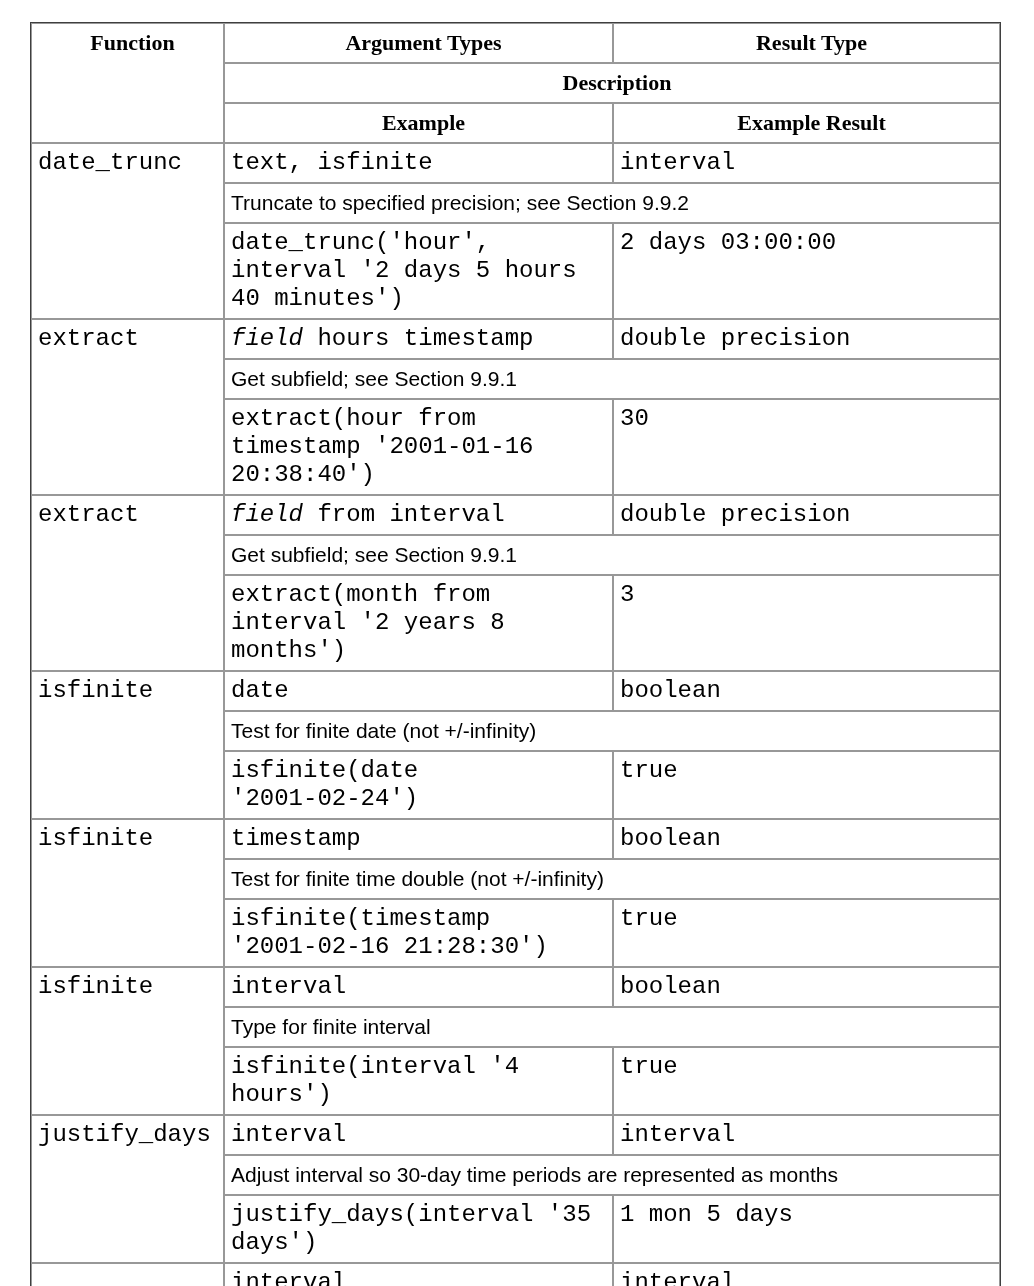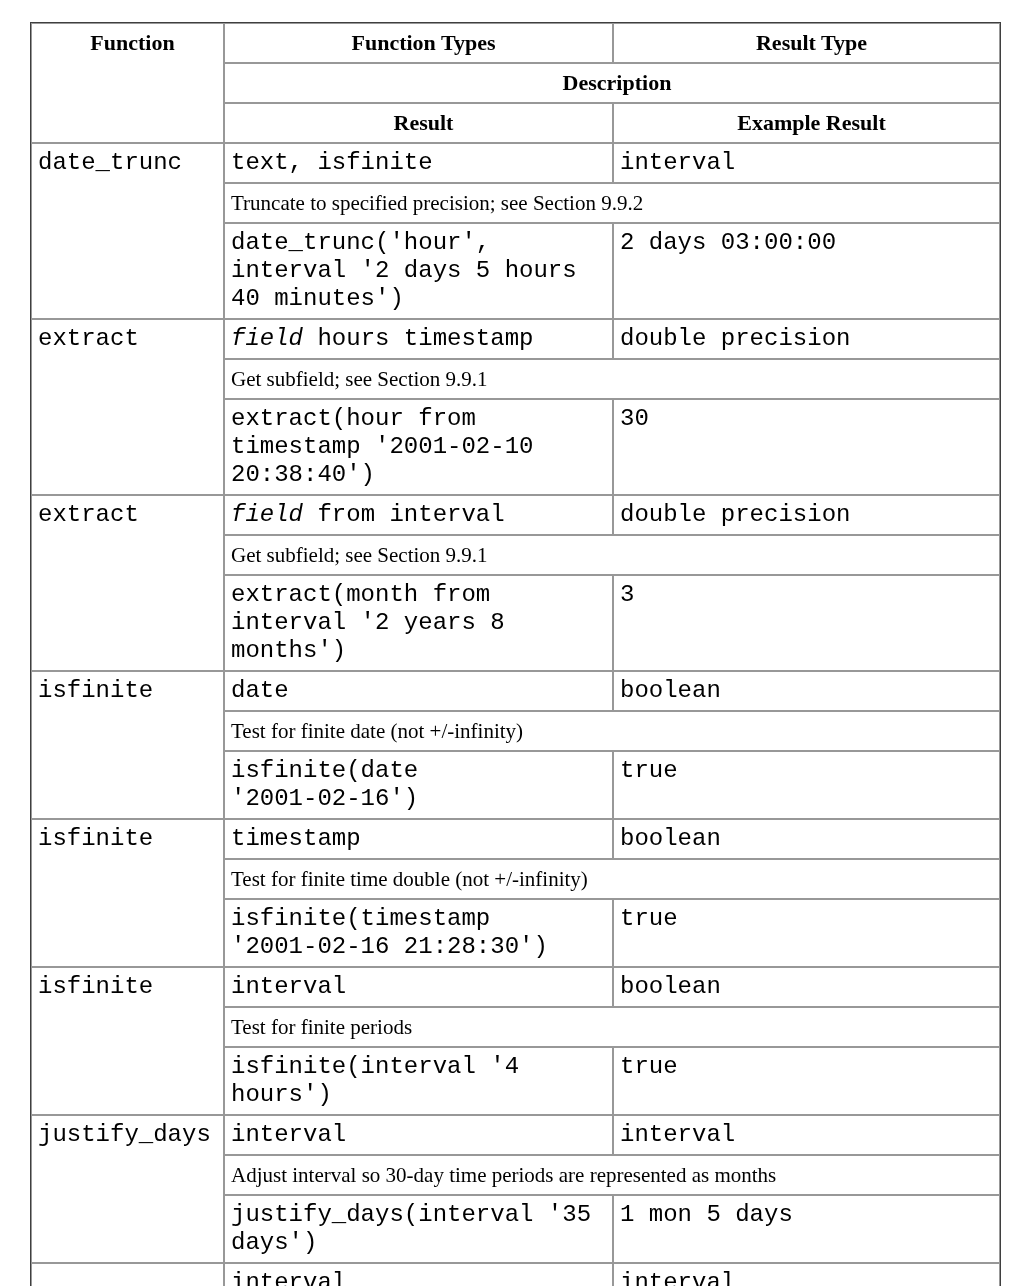--- a/index.html
+++ b/index.html
@@ -41,47 +41,47 @@
     white-space: nowrap;
     padding-left: 16px;
   }
   td.mono, span.mono, i.mono {
     font-family: "Liberation Mono", monospace;
     font-size: 24px;
     line-height: 28px;
   }
   td.pre { white-space: pre-wrap; word-break: break-word; }
   td.desc {
-    font-family: Liberation Serif, serif;
+    font-family: Liberation Sans, sans-serif;
     font-size: 21px;
     line-height: 28px;
     white-space: nowrap;
   }
   i.mono { }
 </style>
 </head>
 <body>
 
 <table class="fn-table">
   <colgroup>
     <col class="c1">
       <col class="c2">
       <col class="c3">
   </colgroup>
   <thead>
     <tr>
       <th rowspan="3">Function</th>
-      <th>Function Types</th>
+      <th>Argument Types</th>
       <th>Result Type</th>
     </tr>
     <tr>
       <th colspan="2">Description</th>
     </tr>
     <tr>
-      <th>Result</th>
+      <th>Example</th>
       <th>Example Result</th>
     </tr>
   </thead>
   <tbody id="rows-body">
   <tr>
     <td class="mono" rowspan="3"><span class="mono">date_trunc</span></td>
     <td class="mono pre"><i class="mono"></i><span class="mono">text, isfinite</span></td>
     <td class="mono">interval</td>
   </tr>
   <tr>
@@ -97,21 +97,21 @@
   <tr>
     <td class="mono" rowspan="3"><span class="mono">extract</span></td>
     <td class="mono pre"><i class="mono">field</i><span class="mono"> hours timestamp</span></td>
     <td class="mono">double precision</td>
   </tr>
   <tr>
     <td class="desc" colspan="2">Get subfield; see Section 9.9.1</td>
   </tr>
   <tr>
     <td class="mono pre">extract(hour from
-timestamp '2001-02-10
+timestamp '2001-01-16
 20:38:40')</td>
     <td class="mono pre">30</td>
   </tr>
 
   <tr>
     <td class="mono" rowspan="3"><span class="mono">extract</span></td>
     <td class="mono pre"><i class="mono">field</i><span class="mono"> from interval</span></td>
     <td class="mono">double precision</td>
   </tr>
   <tr>
@@ -127,21 +127,21 @@
   <tr>
     <td class="mono" rowspan="3"><span class="mono">isfinite</span></td>
     <td class="mono pre"><i class="mono"></i><span class="mono">date</span></td>
     <td class="mono">boolean</td>
   </tr>
   <tr>
     <td class="desc" colspan="2">Test for finite date (not +/-infinity)</td>
   </tr>
   <tr>
     <td class="mono pre">isfinite(date
-'2001-02-16')</td>
+'2001-02-24')</td>
     <td class="mono pre">true</td>
   </tr>
 
   <tr>
     <td class="mono" rowspan="3"><span class="mono">isfinite</span></td>
     <td class="mono pre"><i class="mono"></i><span class="mono">timestamp</span></td>
     <td class="mono">boolean</td>
   </tr>
   <tr>
     <td class="desc" colspan="2">Test for finite time double (not +/-infinity)</td>
@@ -151,21 +151,21 @@
 '2001-02-16 21:28:30')</td>
     <td class="mono pre">true</td>
   </tr>
 
   <tr>
     <td class="mono" rowspan="3"><span class="mono">isfinite</span></td>
     <td class="mono pre"><i class="mono"></i><span class="mono">interval</span></td>
     <td class="mono">boolean</td>
   </tr>
   <tr>
-    <td class="desc" colspan="2">Test for finite periods</td>
+    <td class="desc" colspan="2">Type for finite interval</td>
   </tr>
   <tr>
     <td class="mono pre">isfinite(interval '4
 hours')</td>
     <td class="mono pre">true</td>
   </tr>
 
   <tr>
     <td class="mono" rowspan="3"><span class="mono">justify_days</span></td>
     <td class="mono pre"><i class="mono"></i><span class="mono">interval</span></td>

